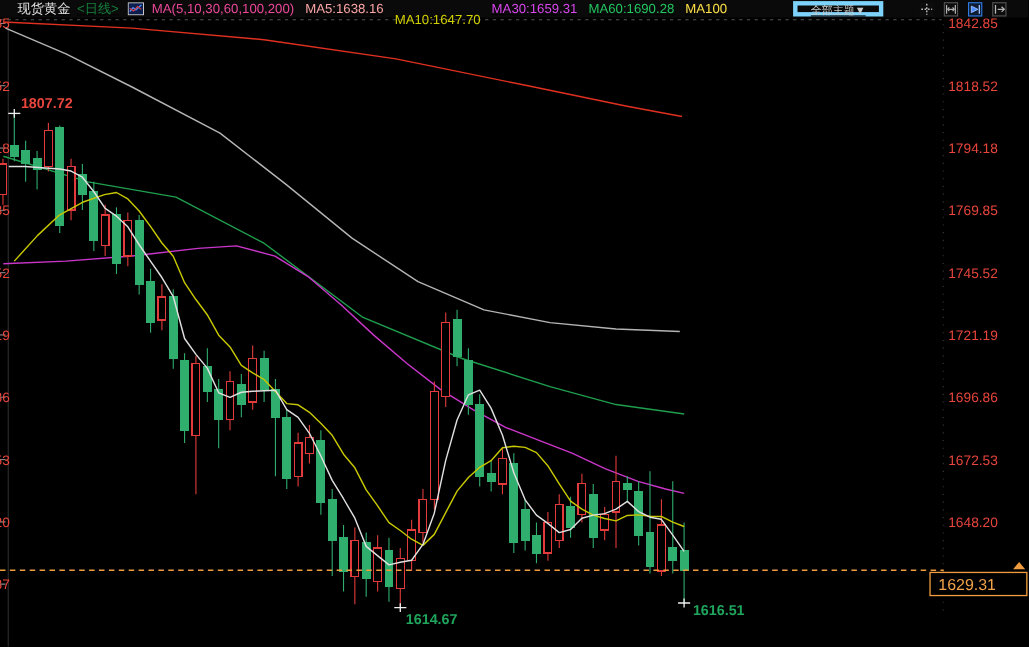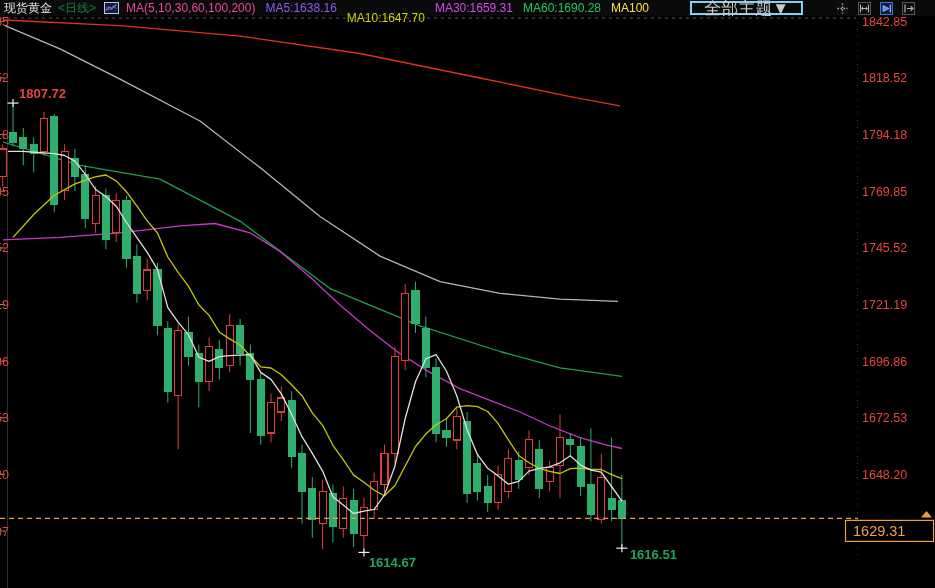--- a/index.html
+++ b/index.html
@@ -1,29 +1,29 @@
 <!DOCTYPE html>
 <html><head>
 <meta charset="utf-8">
 <style>
   html,body{margin:0;padding:0;background:#000;width:935px;height:588px;overflow:hidden;
     font-family:"Liberation Sans",sans-serif;}
   #stage{position:relative;width:935px;height:588px;background:#000;}
   #plot{position:absolute;left:0;top:0;z-index:1;}
   svg text{font-family:"Liberation Sans",sans-serif;}
   .hdr{position:absolute;left:0;top:0;width:935px;height:16px;z-index:3;background:#0a0a0a;
-    display:flex;align-items:center;padding-left:4px;box-sizing:border-box;gap:6px;
+    display:flex;align-items:center;padding-left:16px;box-sizing:border-box;gap:6px;
     font-size:12px;line-height:15px;white-space:nowrap;text-decoration:underline;}
   .sym{color:#e2e2e2;}
   .per{color:#15803d;}
   .mini{display:inline-flex;width:16px;height:12px;margin-left:2px;}
   .mag{color:#ec4899;}
   .ma-val{margin-left:4px;}
   .sp{flex:1;}
-  .themes-btn{background:transparent;border:2px solid #7dd3fc;color:#c9c9c9;font-size:17px;
+  .themes-btn{background:transparent;border:4px solid #7dd3fc;color:#c9c9c9;font-size:10px;
     height:14px;line-height:11px;padding:0 12px;margin-right:24px;cursor:pointer;
     font-family:"Liberation Sans",sans-serif;}
   .ibox{width:13px;height:13px;border:1px solid #555;background:#0d0d0d;display:inline-flex;
     align-items:center;justify-content:center;margin-left:3px;cursor:pointer;box-sizing:border-box;}
   .ibox.noborder{border-color:transparent;}
   .ibox.active{border-color:#2f7be0;background:#0d1c33;}
   .iglyph{display:block;}
   .last-ibox{margin-right:20px;}
 </style>
 </head>
@@ -210,21 +210,21 @@
     <span class="sym">现货黄金</span>
     <span class="per">&lt;日线&gt;</span>
     <span class="mini">
       <svg class="iglyph" width="15" height="12" viewBox="0 0 15 12">
         <rect x="0.5" y="0.5" width="14" height="11" fill="#0b1e4e" stroke="#c8c8c8" stroke-width="1"></rect>
         <path d="M2 8.5 L5 5 L7.5 7 L12.5 2.5" fill="none" stroke="#4f8cff" stroke-width="1.2"></path>
         <path d="M2 5.5 L5.5 8 L9 4 L12.5 6.5" fill="none" stroke="#e04040" stroke-width="1"></path>
       </svg>
     </span>
     <span class="mag">MA(5,10,30,60,100,200)</span>
-    <span class="ma-val" style="color: #8b5cf6;">MA5:1638.16</span>
+    <span class="ma-val" style="color: #fca5a5;">MA5:1638.16</span>
     <span class="ma-val" style="color: rgb(210, 210, 0); margin-top: 20px;">MA10:1647.70</span>
     <span class="ma-val" style="color: #d946ef;">MA30:1659.31</span>
     <span class="ma-val" style="color: #22c55e;">MA60:1690.28</span>
     <span class="ma-val" style="color: #fde047;">MA100</span>
     <span class="sp"></span>
     <button class="themes-btn">全部主题▼</button>
     <span class="ibox noborder">
       <svg class="iglyph" width="11" height="11" viewBox="0 0 11 11">
         <path d="M5.5 0.5 V10.5 M0.5 5.5 H10.5" stroke="#b5b5b5" stroke-width="1.4" stroke-dasharray="1.6 1.4"></path>
       </svg>

